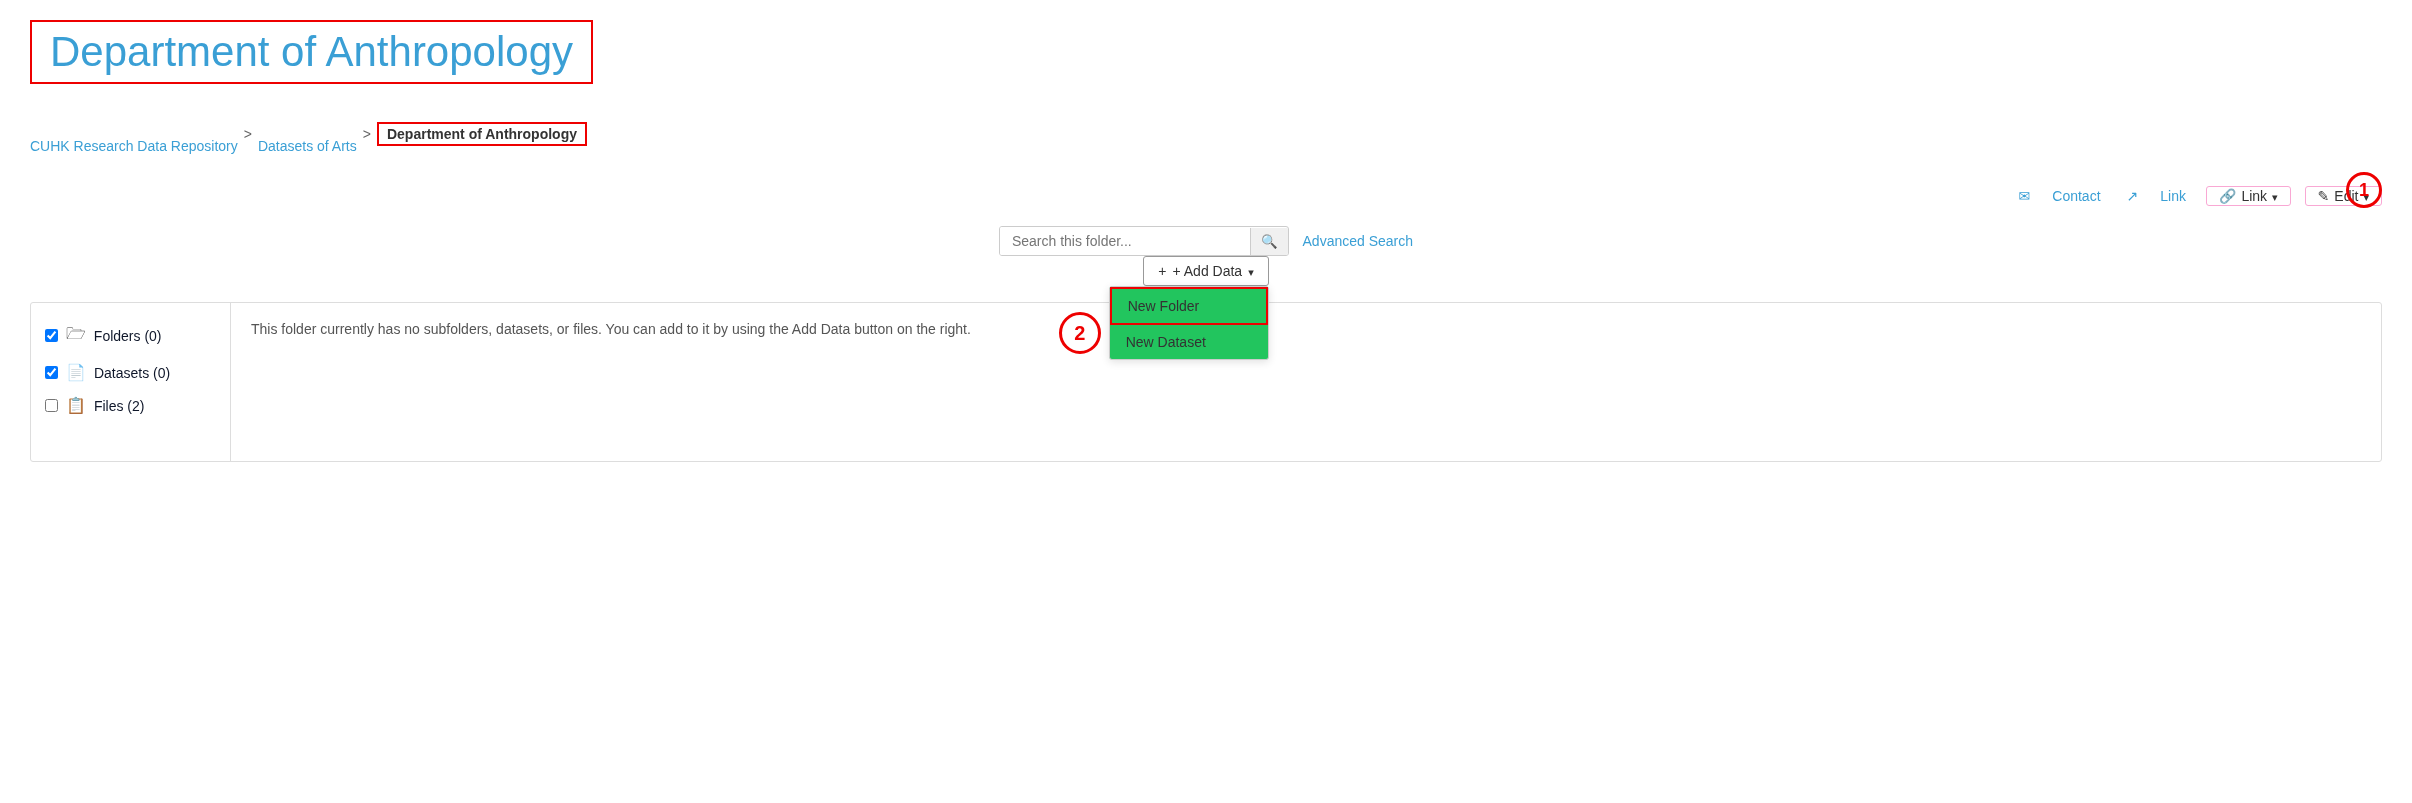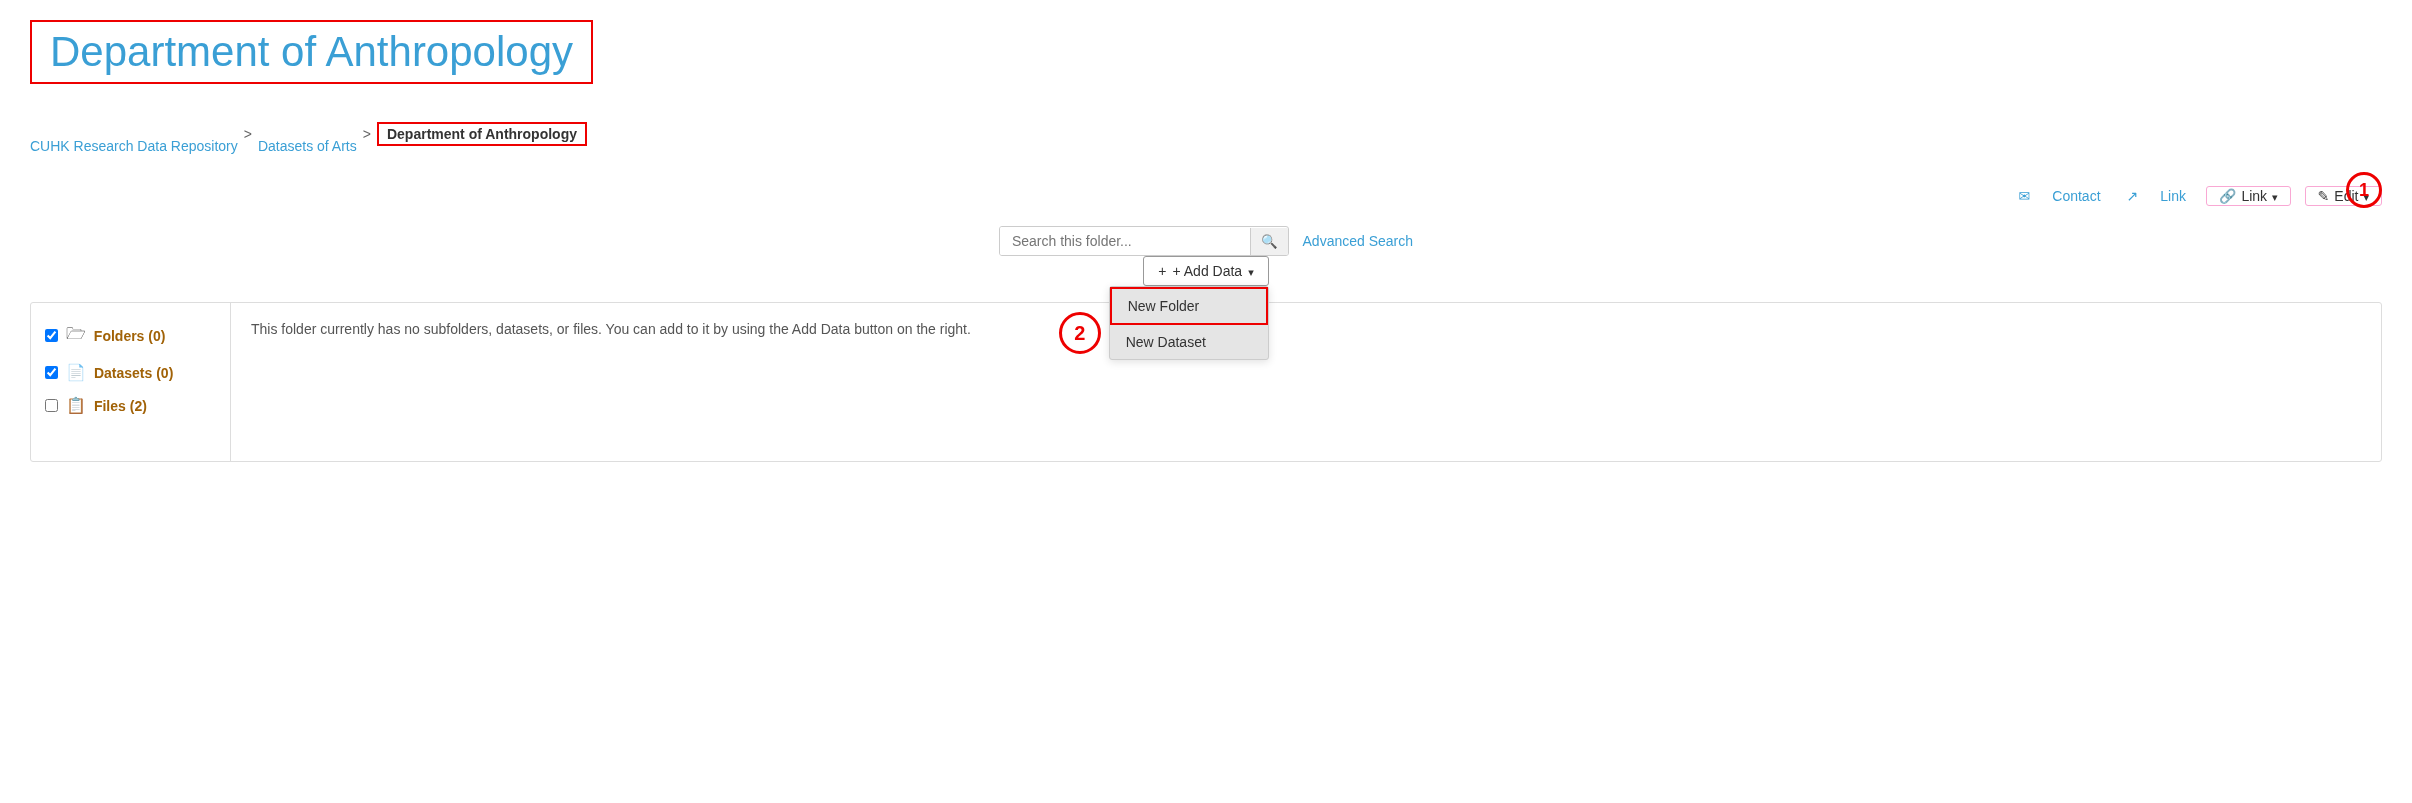--- a/index.html
+++ b/index.html
@@ -152,21 +152,21 @@
       display: flex;
       align-items: center;
       gap: 6px;
       color: #333;
       font-weight: normal;
     }
     .dropdown-menu {
       position: absolute;
       top: 100%;
       right: 0;
-      background: #e5e5e5;
+      background: #22c55e;
       border: 1px solid #ccc;
       border-radius: 3px;
       width: 160px;
       z-index: 100;
       box-shadow: 0 2px 8px rgba(0,0,0,0.12);
     }
     .dropdown-item {
       padding: 9px 16px;
       font-size: 14px;
       cursor: pointer;
@@ -211,23 +211,23 @@
       display: flex;
       align-items: center;
       gap: 8px;
       padding: 7px 14px;
       font-size: 14px;
     }
     .sidebar-item input[type="checkbox"] {
       margin: 0;
     }
     .sidebar-item a {
-      color: #a16207;
+      color: #0f172a;
       text-decoration: none;
-      font-weight: bold;
+      font-weight: normal;
     }
     .icon-folder, .icon-dataset, .icon-file {
       font-size: 16px;
     }
     .main-content {
       flex: 1;
       padding: 18px 20px;
       font-size: 14px;
       color: #555;
       display: flex;

